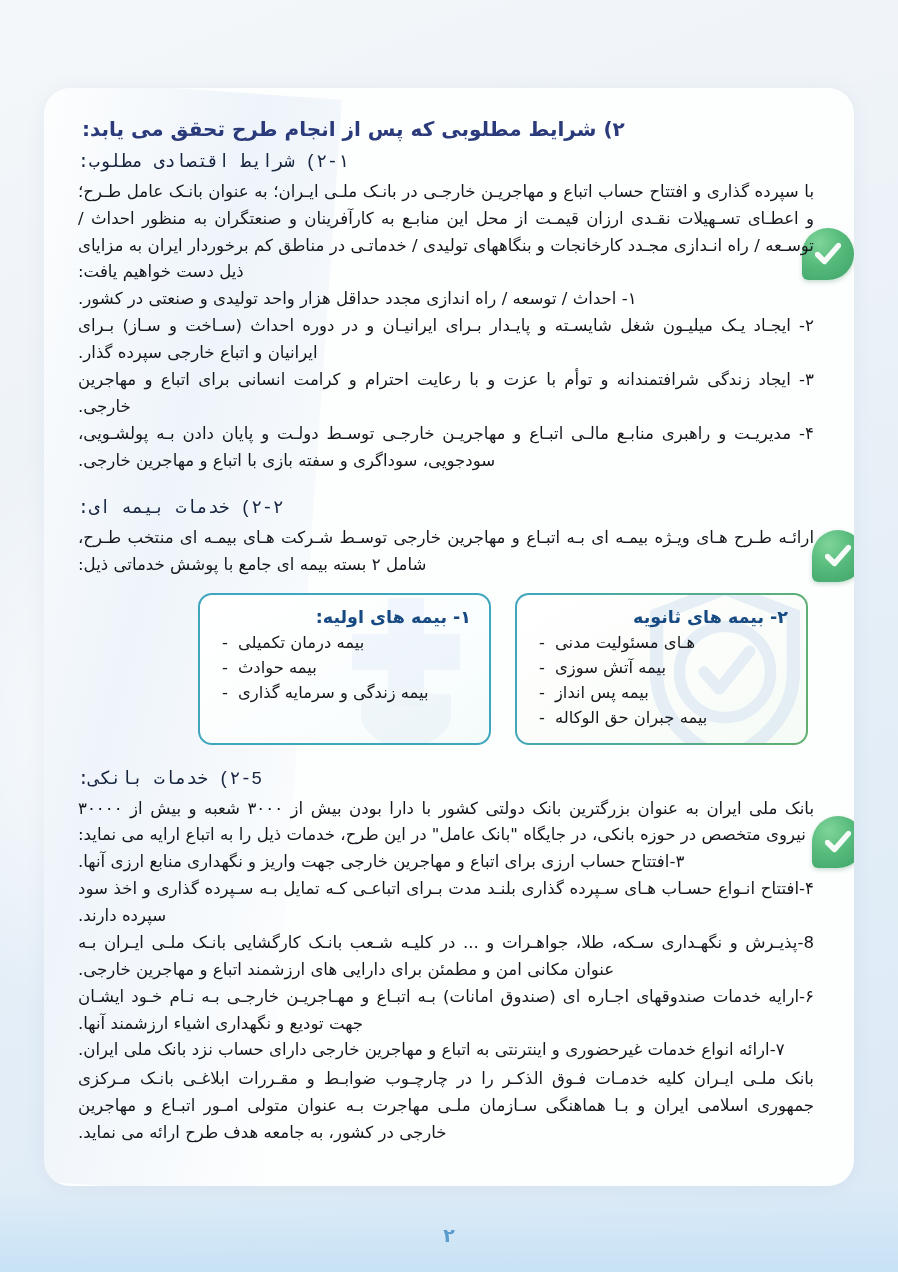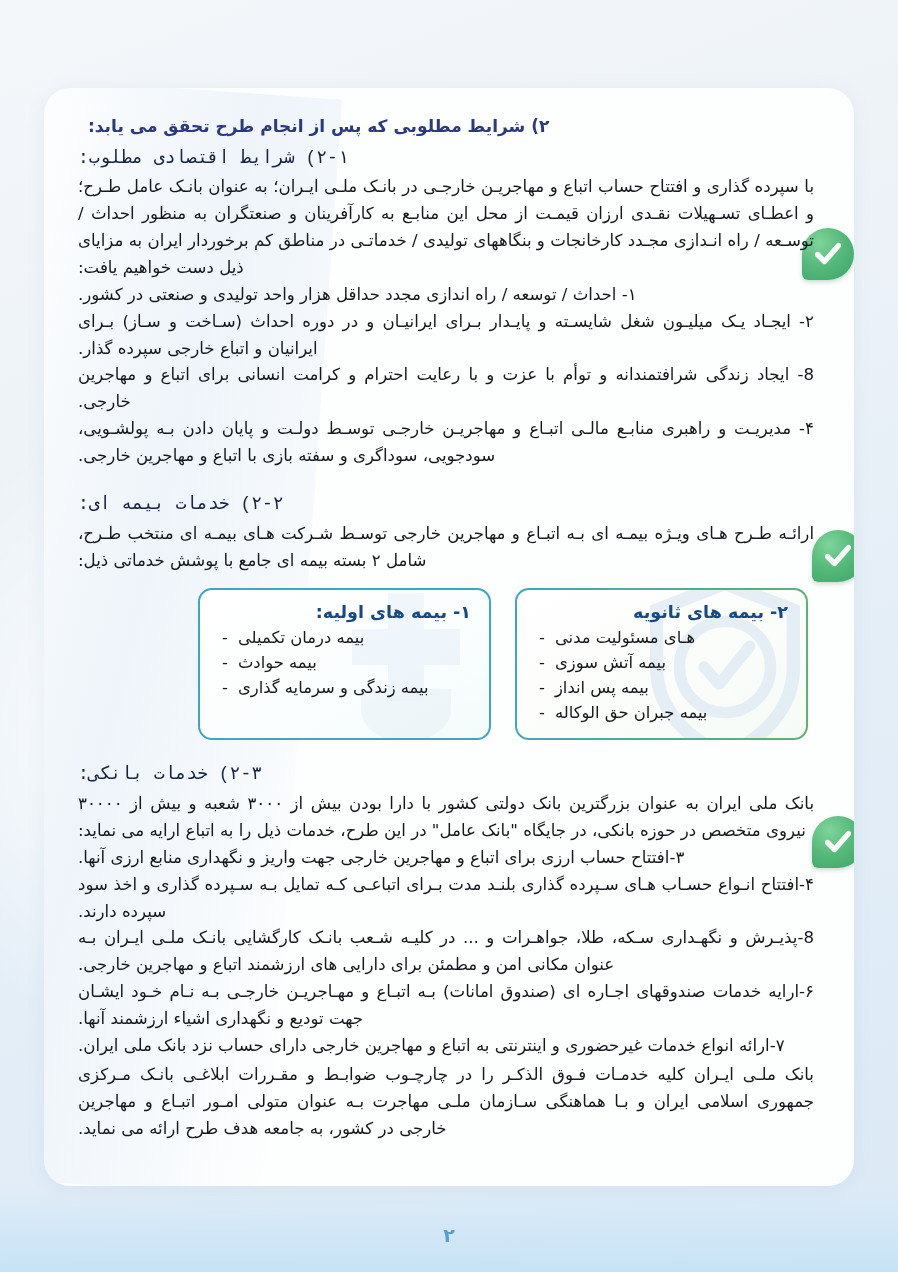--- a/index.html
+++ b/index.html
@@ -57,24 +57,24 @@
   }
   .card-inner {
     position: relative;
     padding: 18px 40px 20px 34px;
     box-sizing: border-box;
   }
 
   
   .doc-heading {
     color: #2b3a7a;
-    font-size: 17px;
+    font-size: 20px;
     font-weight: bold;
     text-align: left;
-    margin: 8px 0 4px 10px;
+    margin: 8px 0 4px 4px;
     letter-spacing: -0.2px;
     line-height: 1.5;
   }
   .sec-title {
     color: #16243f;
     font-size: 18px;
     font-weight: normal;
     text-align: left;
     line-height: 1.6;
     margin: 0;
@@ -259,21 +259,21 @@
 
     <div class="card-inner">
 
       <div class="doc-heading">۲) شرایط مطلوبی که پس از انجام طرح تحقق می یابد:</div>
 
       <div class="section-block">
         <div class="sec-title">۲-۱) شرایط اقتصادی مطلوب:</div>
         <p class="body-text">با سپرده گذاری و افتتاح حساب اتباع و مهاجریـن خارجـی در بانـک ملـی ایـران؛ به عنوان بانـک عامل طـرح؛ و اعطـای تسـهیلات نقـدی ارزان قیمـت از محل این منابـع به کارآفرینان و صنعتگران به منظور احداث / توسـعه / راه انـدازی مجـدد کارخانجات و بنگاههای تولیدی / خدماتـی در مناطق کم برخوردار ایران به مزایای ذیل دست خواهیم یافت:</p>
         <p class="list-line">۱- احداث / توسعه / راه اندازی مجدد حداقل هزار واحد تولیدی و صنعتی در کشور.</p>
         <p class="list-line">۲- ایجـاد یـک میلیـون شغل شایسـته و پایـدار بـرای ایرانیـان و در دوره احداث (سـاخت و سـاز) بـرای ایرانیان و اتباع خارجی سپرده گذار.</p>
-        <p class="list-line">8- ایجاد زندگی شرافتمندانه و توأم با عزت و با رعایت احترام و کرامت انسانی برای اتباع و مهاجرین خارجی.</p>
+        <p class="list-line">۳- ایجاد زندگی شرافتمندانه و توأم با عزت و با رعایت احترام و کرامت انسانی برای اتباع و مهاجرین خارجی.</p>
         <p class="list-line">۴- مدیریـت و راهبری منابـع مالـی اتبـاع و مهاجریـن خارجـی توسـط دولـت و پایان دادن بـه پولشـویی، سودجویی، سوداگری و سفته بازی با اتباع و مهاجرین خارجی.</p>
       </div>
 
       <div class="spacer-20"></div>
 
       <div class="section-block">
         <div class="sec-title">۲-۲) خدمات بیمه ای:</div>
         <p class="body-text">ارائـه طـرح هـای ویـژه بیمـه ای بـه اتبـاع و مهاجرین خارجی توسـط شـرکت هـای بیمـه ای منتخب طـرح، شامل ۲ بسته بیمه ای جامع با پوشش خدماتی ذیل:</p>
 
         <div class="boxes-row">
@@ -326,21 +326,21 @@
               </li>
             </ul>
           </div>
 
         </div>
       </div>
 
       <div class="spacer-20"></div>
 
       <div class="section-block">
-        <div class="sec-title">۲-۳) خدمات بانکی:</div>
+        <div class="sec-title">۲-5) خدمات بانکی:</div>
         <p class="body-text">بانک ملی ایران به عنوان بزرگترین بانک دولتی کشور با دارا بودن بیش از ۳۰۰۰ شعبه و بیش از ۳۰۰۰۰ نیروی متخصص در حوزه بانکی، در جایگاه "بانک عامل" در این طرح، خدمات ذیل را به اتباع ارایه می نماید:</p>
         <p class="list-line">۳-افتتاح حساب ارزی برای اتباع و مهاجرین خارجی جهت واریز و نگهداری منابع ارزی آنها.</p>
         <p class="list-line">۴-افتتاح انـواع حسـاب هـای سـپرده گذاری بلنـد مدت بـرای اتباعـی کـه تمایل بـه سـپرده گذاری و اخذ سود سپرده دارند.</p>
         <p class="list-line">8-پذیـرش و نگهـداری سـکه، طلا، جواهـرات و ... در کلیـه شـعب بانـک کارگشایی بانـک ملـی ایـران بـه عنوان مکانی امن و مطمئن برای دارایی های ارزشمند اتباع و مهاجرین خارجی.</p>
         <p class="list-line">۶-ارایه خدمات صندوقهای اجـاره ای (صندوق امانات) بـه اتبـاع و مهـاجریـن خارجـی بـه نـام خـود ایشـان جهت تودیع و نگهداری اشیاء ارزشمند آنها.</p>
         <p class="list-line">۷-ارائه انواع خدمات غیرحضوری و اینترنتی به اتباع و مهاجرین خارجی دارای حساب نزد بانک ملی ایران.</p>
         <p class="body-text">بانک ملـی ایـران کلیه خدمـات فـوق الذکـر را در چارچـوب ضوابـط و مقـررات ابلاغـی بانـک مـرکزی جمهوری اسلامی ایران و بـا هماهنگی سـازمان ملـی مهاجرت بـه عنوان متولی امـور اتبـاع و مهاجرین خارجی در کشور، به جامعه هدف طرح ارائه می نماید.</p>
       </div>
 
     </div>

